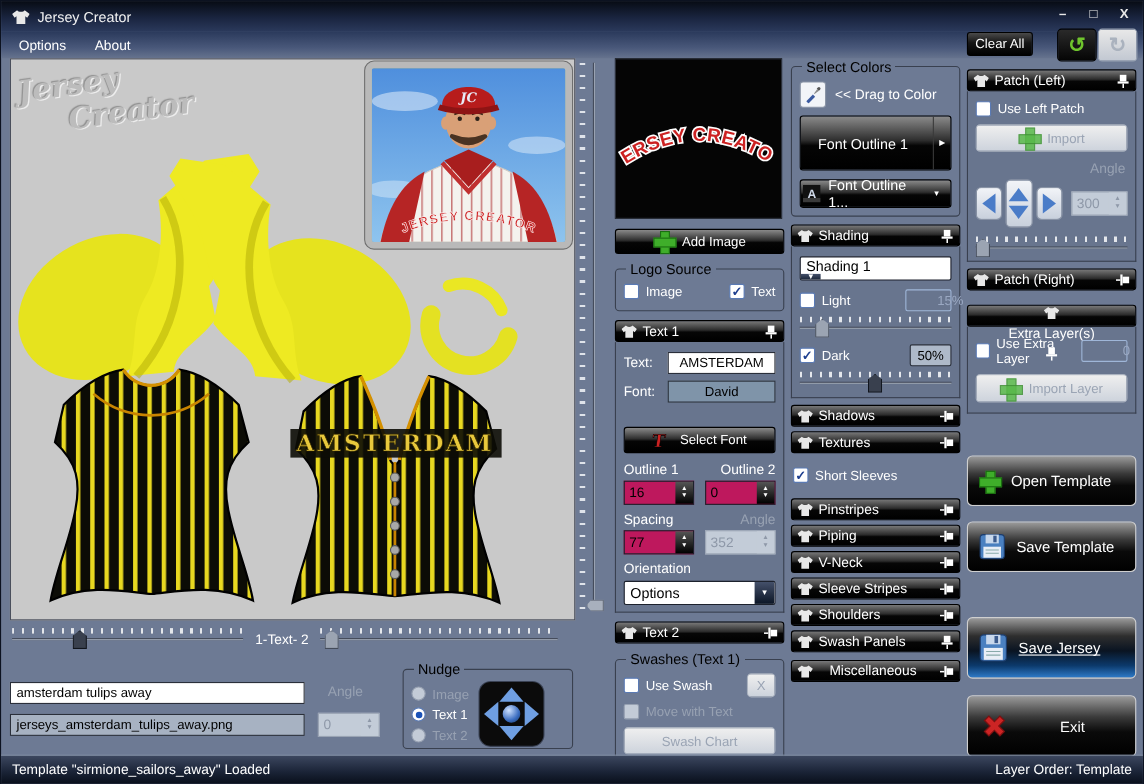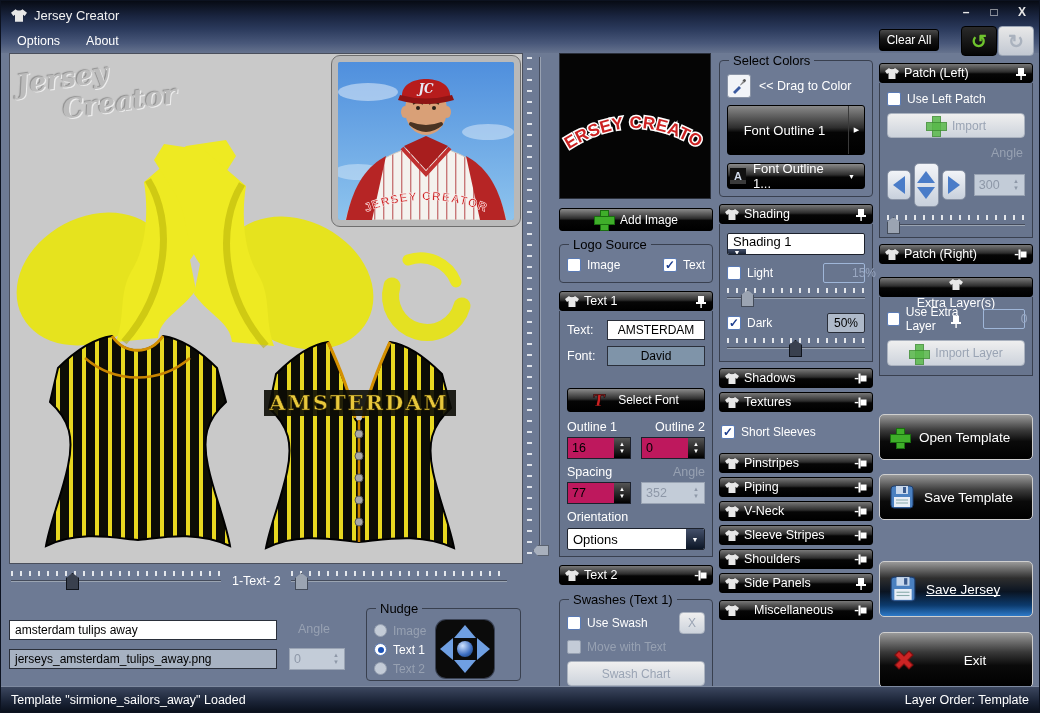--- a/index.html
+++ b/index.html
@@ -542,21 +542,21 @@
         </svg>
       <span class="t">Shoulders</span>
       <svg class="pin h" viewBox="0 0 12 13">
           <use href="#pinV"></use>
         </svg>
     </div>
     <div class="phead" style="margin-top:4px;">
       <svg class="shirt" viewBox="0 0 14 13">
           <use href="#shirtP" fill="#e8e8e8"></use>
         </svg>
-      <span class="t">Side Panels</span>
+      <span class="t">Swash Panels</span>
       <svg class="pin" viewBox="0 0 12 13">
           <use href="#pinV"></use>
         </svg>
     </div>
     <div class="phead" style="margin-top:7px;gap:15px;">
       <svg class="shirt" viewBox="0 0 14 13">
           <use href="#shirtP" fill="#e8e8e8"></use>
         </svg>
       <span class="t">Miscellaneous</span>
       <svg class="pin h" viewBox="0 0 12 13">

